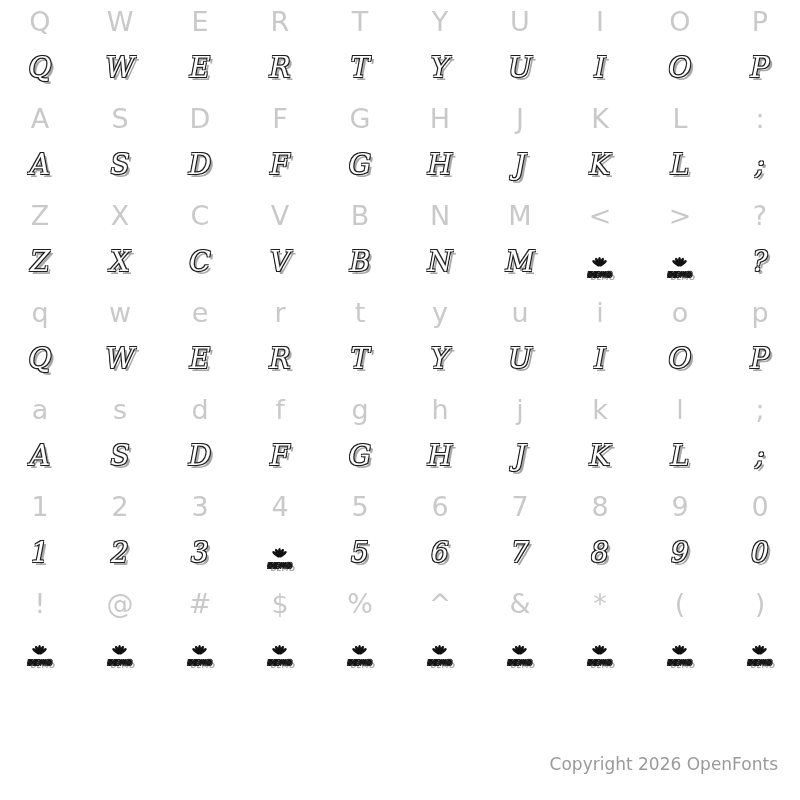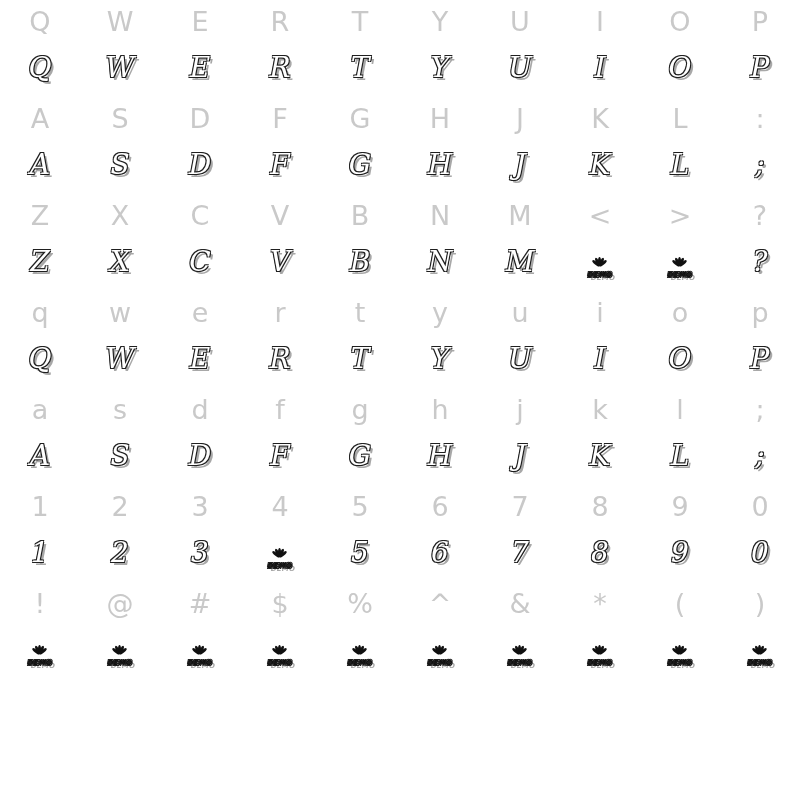--- a/index.html
+++ b/index.html
@@ -299,13 +299,14 @@
         <div class="cell outline demo"><span class="demo-mark"><span class="leafs"><span></span><span></span><span></span><span></span><span></span></span><span class="word">DEMO</span></span></div>
         <div class="cell outline demo"><span class="demo-mark"><span class="leafs"><span></span><span></span><span></span><span></span><span></span></span><span class="word">DEMO</span></span></div>
         <div class="cell outline demo"><span class="demo-mark"><span class="leafs"><span></span><span></span><span></span><span></span><span></span></span><span class="word">DEMO</span></span></div>
         <div class="cell outline demo"><span class="demo-mark"><span class="leafs"><span></span><span></span><span></span><span></span><span></span></span><span class="word">DEMO</span></span></div>
         <div class="cell outline demo"><span class="demo-mark"><span class="leafs"><span></span><span></span><span></span><span></span><span></span></span><span class="word">DEMO</span></span></div>
         <div class="cell outline demo"><span class="demo-mark"><span class="leafs"><span></span><span></span><span></span><span></span><span></span></span><span class="word">DEMO</span></span></div>
         <div class="cell outline demo"><span class="demo-mark"><span class="leafs"><span></span><span></span><span></span><span></span><span></span></span><span class="word">DEMO</span></span></div>
         <div class="cell outline demo"><span class="demo-mark"><span class="leafs"><span></span><span></span><span></span><span></span><span></span></span><span class="word">DEMO</span></span></div>
       </div>
     </div>
+  <div id="copyright">Copyright 2026 OpenFonts</div>
 </div>
 
 </body></html>

